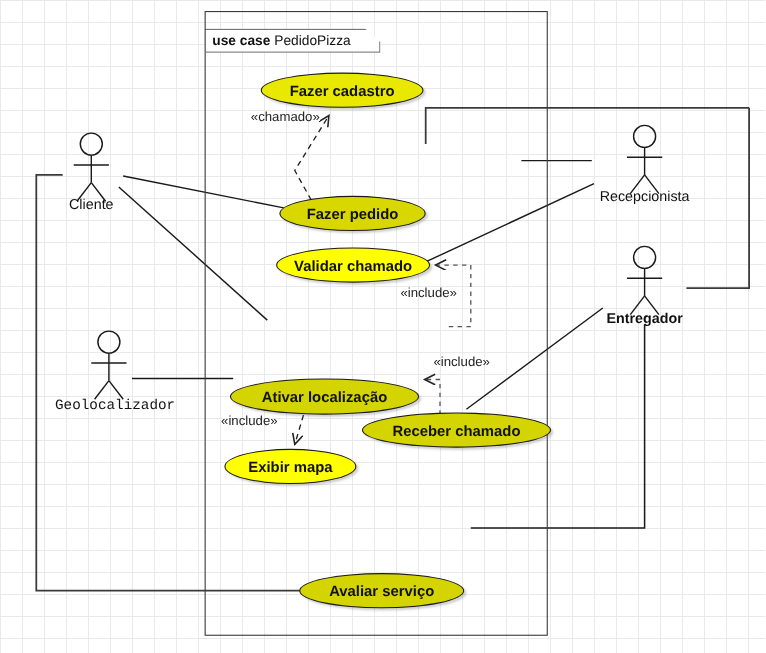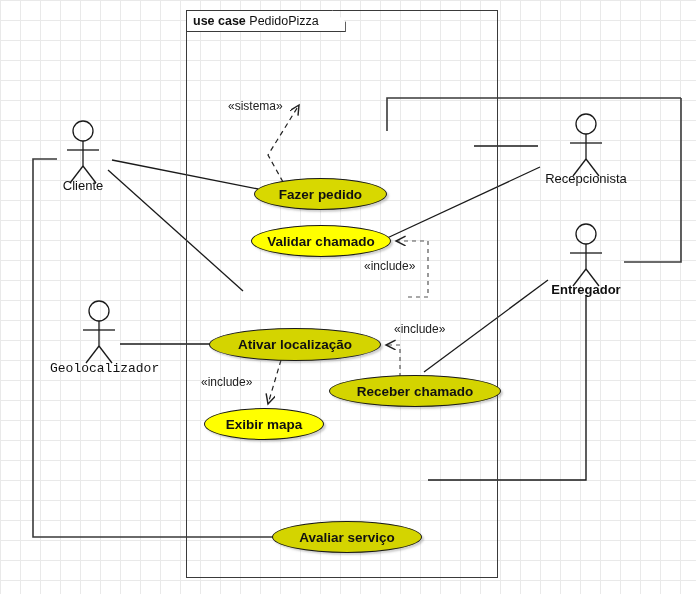--- a/index.html
+++ b/index.html
@@ -127,47 +127,50 @@
     <g stroke="#1a1a1a" stroke-width="1.3" fill="none">
       <circle cx="99" cy="311" r="10"></circle>
       <line x1="99" y1="321" x2="99" y2="346"></line>
       <line x1="83" y1="330" x2="115" y2="330"></line>
       <line x1="99" y1="346" x2="86" y2="363"></line>
       <line x1="99" y1="346" x2="112" y2="363"></line>
     </g>
   </svg>
 
   <div class="frame" style="left:186px;top:10px;width:312px;height:568px;"></div>
-  <div class="frame-tab" style="left:186px;top:10px;">
+  <div class="frame-tab" style="left:186px;top:26px;">
     <b>use case</b>
     <span>PedidoPizza</span>
   </div>
 
+  <div class="uc" style="left:237px;top:66px;width:148px;height:32px;background:#E8E800;">
+    <span>Fazer cadastro</span>
+  </div>
   <div class="uc" style="left:254px;top:178px;width:133px;height:32px;background:#D8D800;text-align:right;">
     <span>Fazer pedido</span>
   </div>
   <div class="uc" style="left:251px;top:225px;width:140px;height:32px;background:#FFFF00;">
     <span>Validar chamado</span>
   </div>
-  <div class="uc" style="left:209px;top:328px;width:172px;height:33px;background:#D4D400;">
+  <div class="uc" style="left:209px;top:344px;width:172px;height:33px;background:#D4D400;">
     <span>Ativar localização</span>
   </div>
   <div class="uc" style="left:329px;top:375px;width:172px;height:32px;background:#D4D400;align-items:center;">
     <span>Receber chamado</span>
   </div>
   <div class="uc" style="left:204px;top:408px;width:120px;height:32px;background:#FFFF00;">
     <span>Exibir mapa</span>
   </div>
   <div class="uc" style="left:272px;top:521px;width:150px;height:32px;background:#D4D400;">
     <span>Avaliar serviço</span>
   </div>
 
   <div class="actor-label" style="left:55px;top:178px;width:56px;">Cliente</div>
   <div class="actor-label" style="left:535px;top:171px;width:102px;">Recepcionista</div>
   <div class="actor-label" style="left:545px;top:282px;width:82px;font-weight:bold;">Entregador</div>
   <div class="actor-label" style="left:50px;top:361px;width:100px;font-family:Liberation Mono, monospace;">Geolocalizador</div>
 
-  <div class="edge-label" style="left:228px;top:99px;">«sistema»</div>
+  <div class="edge-label" style="left:228px;top:99px;">«chamado»</div>
   <div class="edge-label" style="left:364px;top:259px;">«include»</div>
   <div class="edge-label" style="left:394px;top:322px;">«include»</div>
   <div class="edge-label" style="left:201px;top:375px;">«include»</div>
 
 </div>
 
 </body></html>

